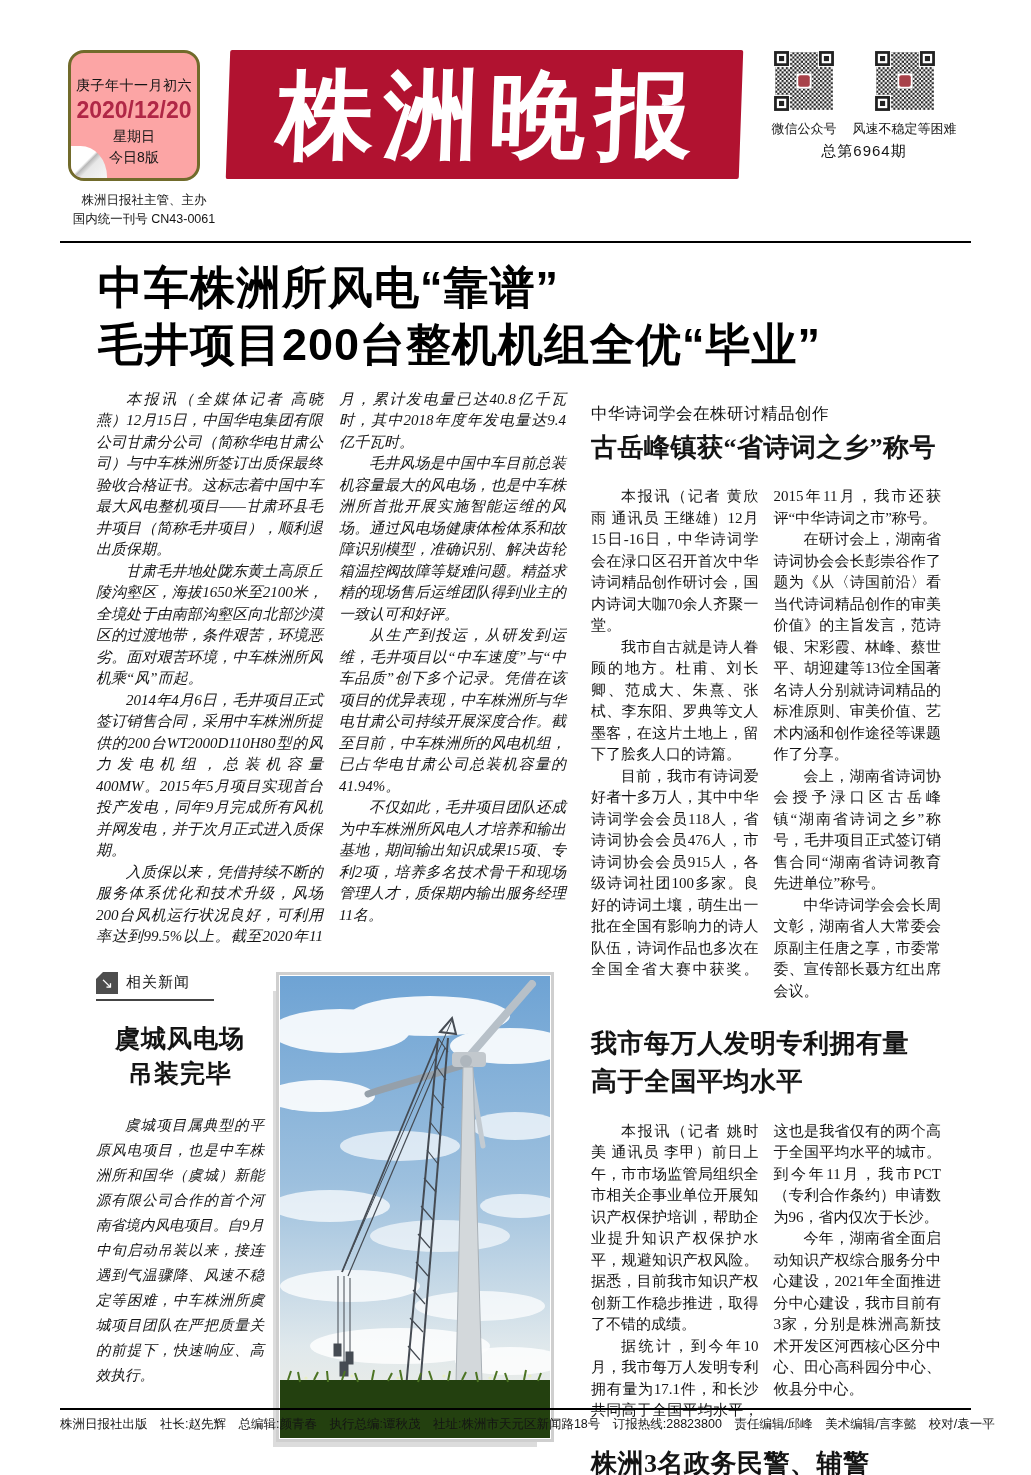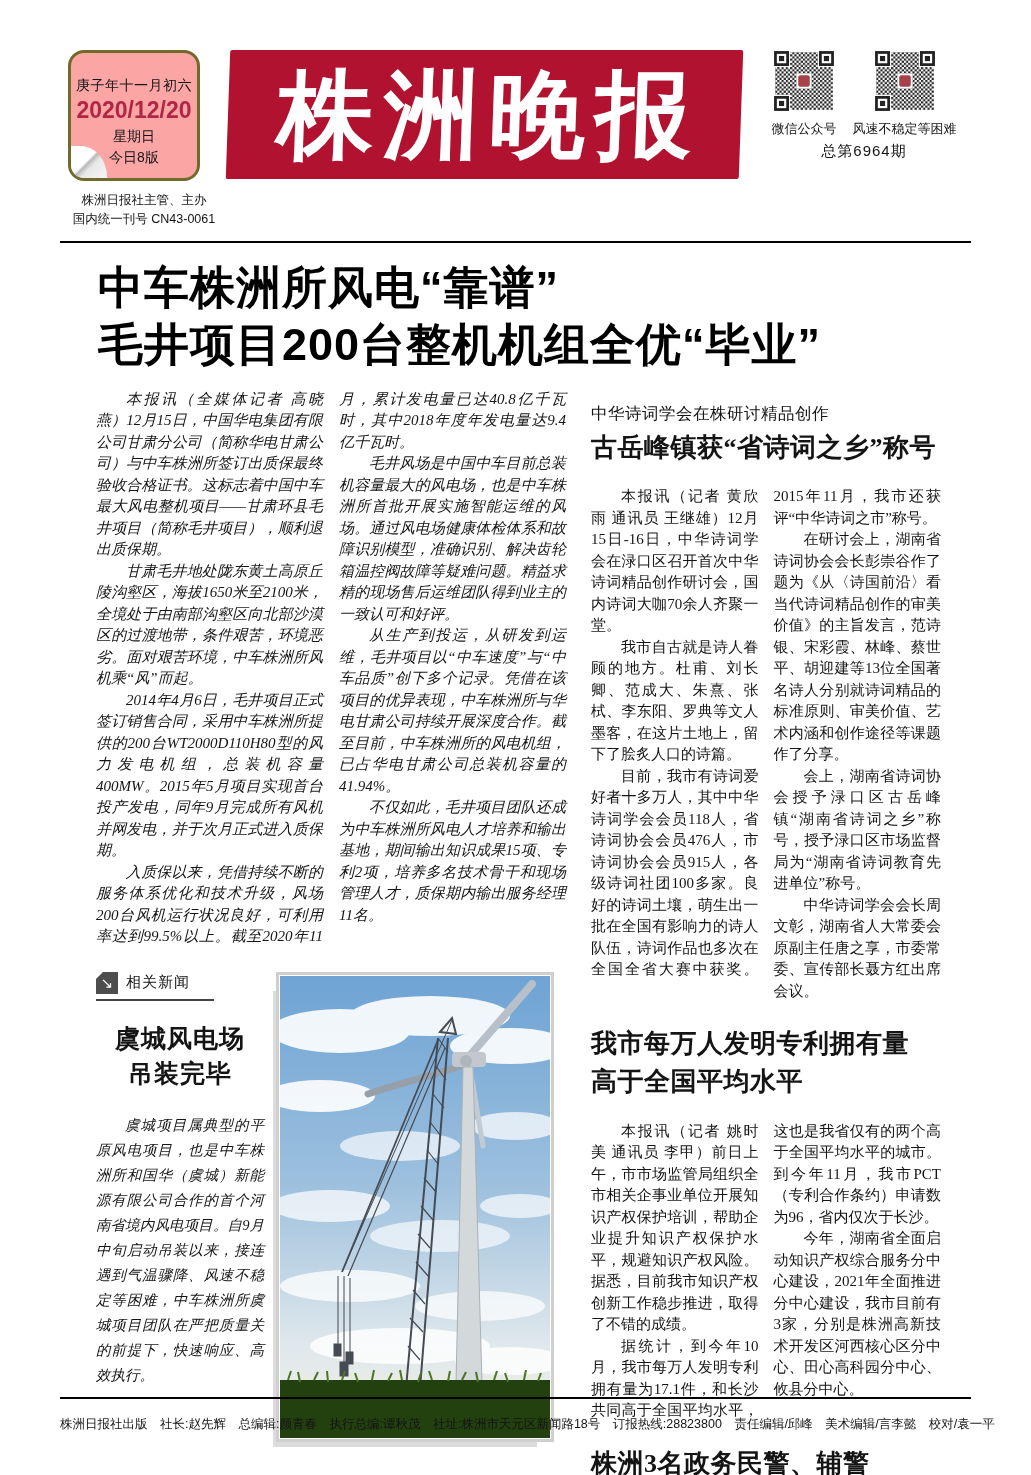--- a/index.html
+++ b/index.html
@@ -79,21 +79,21 @@
   
   .kicker { font-family:"Liberation Sans",sans-serif; font-size:16.5px; margin-top:14px; letter-spacing:0.5px; }
   .story-headline { font-size:26px; font-weight:bold; letter-spacing:0.5px; line-height:1.45; margin:4px 0 20px; }
   .story-headline.two-line { margin-top:0; }
   .right-story { margin-top:13px; }
   .right-story + .right-story { margin-top:23px; }
   .right-body { column-count:2; column-gap:15px; text-align:justify; font-size:15px; line-height:21.5px; }
   .right-body p { text-indent:2em; }
 
   
-  .footer { position:absolute; left:60px; bottom:42px; width:911px; border-top:2px solid #000; padding-top:17px;
+  .footer { position:absolute; left:60px; bottom:42px; width:911px; border-top:2px solid #000; padding-top:6px;
             font-family:"Liberation Sans",sans-serif; font-size:12.5px; text-align:center; white-space:nowrap; letter-spacing:0px; }
 </style>
 </head>
 <body>
 
 <div class="sheet">
 
   <div class="header">
     <div class="header-left">
       <div class="date-box">
@@ -296,21 +296,21 @@
       <div class="col-right">
 
         <div class="right-story">
           <div class="kicker">中华诗词学会在株研讨精品创作</div>
           <h2 class="story-headline">古岳峰镇获“省诗词之乡”称号</h2>
           <div class="right-body">
             <p>本报讯（记者 黄欣雨 通讯员 王继雄）12月15日-16日，中华诗词学会在渌口区召开首次中华诗词精品创作研讨会，国内诗词大咖70余人齐聚一堂。</p>
             <p>我市自古就是诗人眷顾的地方。杜甫、刘长卿、范成大、朱熹、张栻、李东阳、罗典等文人墨客，在这片土地上，留下了脍炙人口的诗篇。</p>
             <p>目前，我市有诗词爱好者十多万人，其中中华诗词学会会员118人，省诗词协会会员476人，市诗词协会会员915人，各级诗词社团100多家。良好的诗词土壤，萌生出一批在全国有影响力的诗人队伍，诗词作品也多次在全国全省大赛中获奖。2015年11月，我市还获评“中华诗词之市”称号。</p>
             <p>在研讨会上，湖南省诗词协会会长彭崇谷作了题为《从〈诗国前沿〉看当代诗词精品创作的审美价值》的主旨发言，范诗银、宋彩霞、林峰、蔡世平、胡迎建等13位全国著名诗人分别就诗词精品的标准原则、审美价值、艺术内涵和创作途径等课题作了分享。</p>
-            <p>会上，湖南省诗词协会授予渌口区古岳峰镇“湖南省诗词之乡”称号，授予渌口区市场监督局为“湖南省诗词教育先进单位”称号。</p>
+            <p>会上，湖南省诗词协会授予渌口区古岳峰镇“湖南省诗词之乡”称号，毛井项目正式签订销售合同“湖南省诗词教育先进单位”称号。</p>
             <p>中华诗词学会会长周文彰，湖南省人大常委会原副主任唐之享，市委常委、宣传部长聂方红出席会议。</p>
           </div>
         </div>
 
         <div class="right-story">
           <h2 class="story-headline two-line">
             <div>我市每万人发明专利拥有量</div>
             <div>高于全国平均水平</div>
           </h2>
           <div class="right-body">

